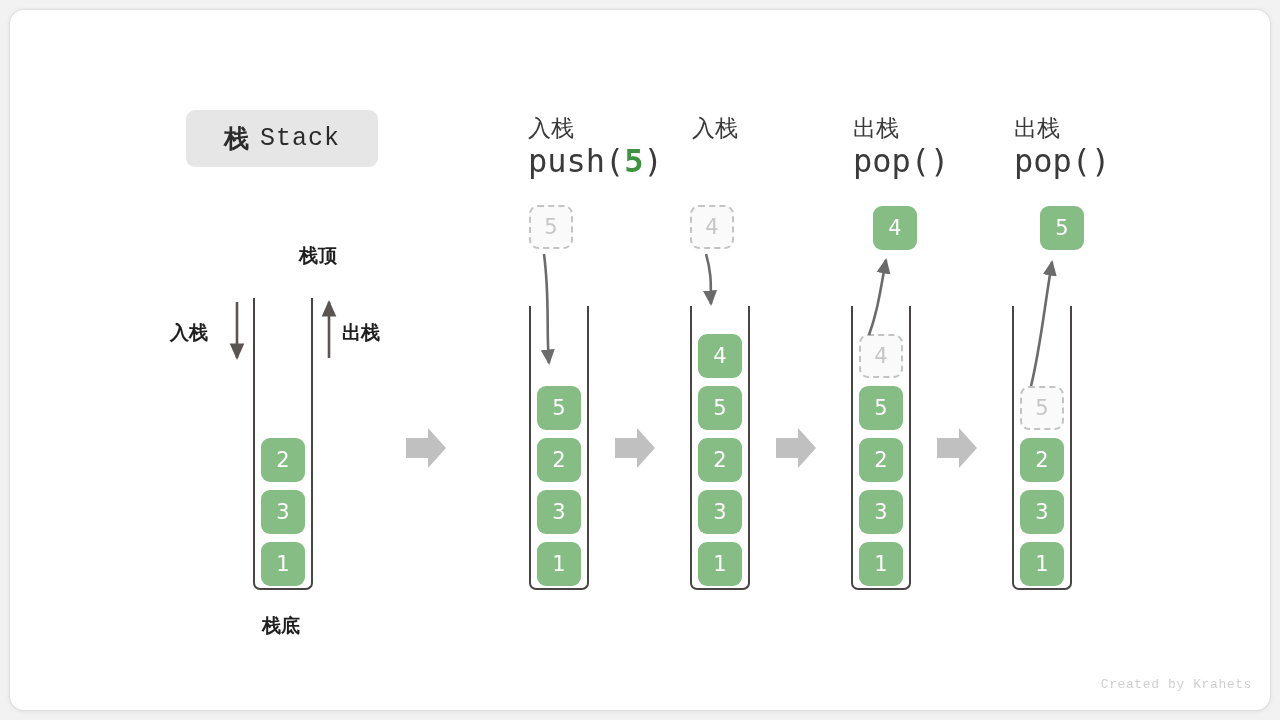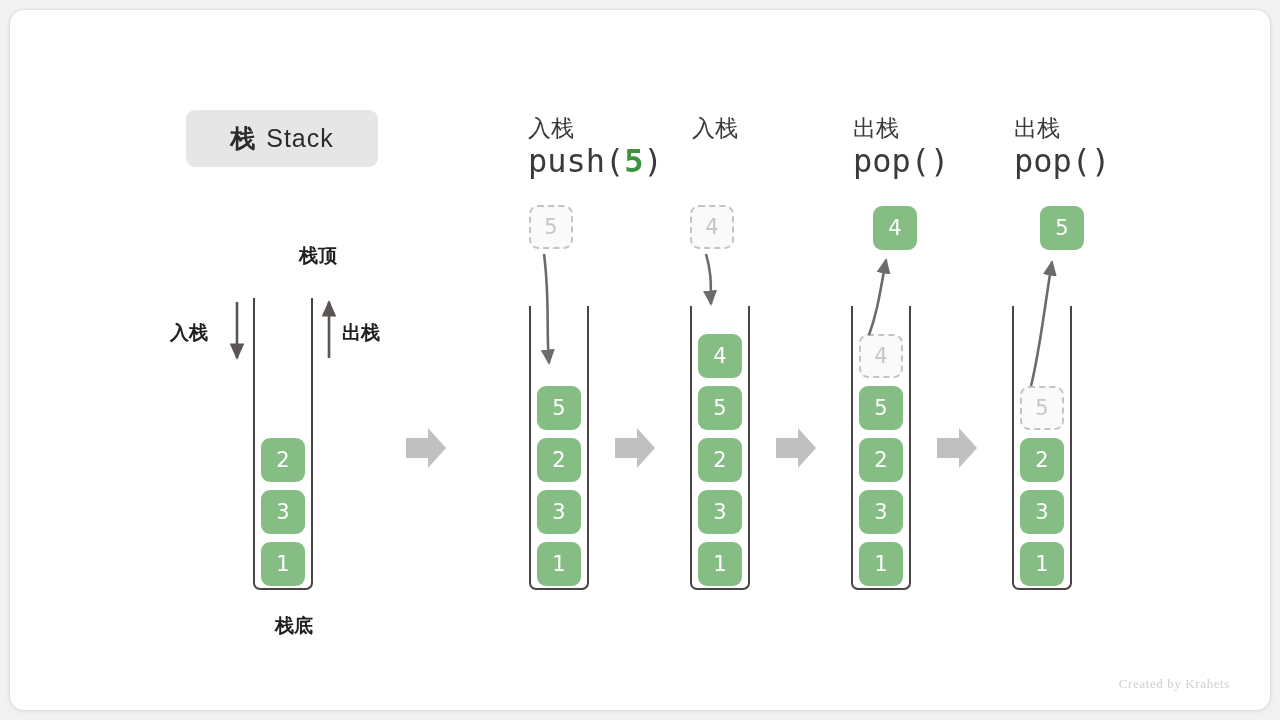--- a/index.html
+++ b/index.html
@@ -37,21 +37,21 @@
     background: #e6e6e6;
     border-radius: 9px;
     display: flex;
     align-items: center;
     justify-content: center;
     font-size: 25px;
     color: #2b2b2b;
     letter-spacing: 1px;
   }
   .title-badge .cn { font-weight: bold; font-family: "DejaVu Sans", sans-serif; }
-  .title-badge .en { font-family: Liberation Sans, sans-serif; margin-left: 10px; text-align: center; }
+  .title-badge .en { font-family: Liberation Mono, monospace; margin-left: 10px; text-align: center; }
 
   
   .op-head {
     position: absolute;
     top: 102px;
     width: 180px;
     color: #3a3a3a;
   }
   .op-head .cn {
     font-family: "DejaVu Sans", sans-serif;
@@ -140,23 +140,23 @@
     position: absolute;
     font-family: "DejaVu Sans", sans-serif;
     font-weight: bold;
     font-size: 19px;
     color: #1f1f1f;
     white-space: nowrap;
   }
 
   .credit {
     position: absolute;
-    right: 40px;
+    right: 18px;
     bottom: 18px;
-    font-family: Liberation Serif, serif;
+    font-family: Liberation Mono, monospace;
     font-size: 13px;
     color: #cfcfcf;
     letter-spacing: 0.6px;
     margin-left: 39px;
   }
 
   svg.overlay {
     position: absolute;
     left: 0; top: 0;
     width: 1260px; height: 700px;
@@ -187,21 +187,21 @@
       <span class="cn">出栈</span>
       <span class="code"><span>pop(</span><span class="num"></span><span>)</span></span>
     </div>
 
     <div class="op-head" style="left:1004px;">
       <span class="cn">出栈</span>
       <span class="code"><span>pop(</span><span class="num"></span><span>)</span></span>
     </div>
 
     <div class="lbl" style="left:249px; top:233px;margin-left:40px;">栈顶</div>
-    <div class="lbl" style="left:265px; top:603px;">栈底</div>
+    <div class="lbl" style="left:252px; top:603px;">栈底</div>
     <div class="lbl" style="left:160px; top:310px;">入栈</div>
     <div class="lbl" style="left:332px; top:310px;">出栈</div>
 
     <div class="stack" style="left:243px; top:288px; height:292px;">
       <div class="walls"></div>
       <div class="cells">
         <div class="cell">2</div>
         <div class="cell">3</div>
         <div class="cell">1</div>
       </div>

